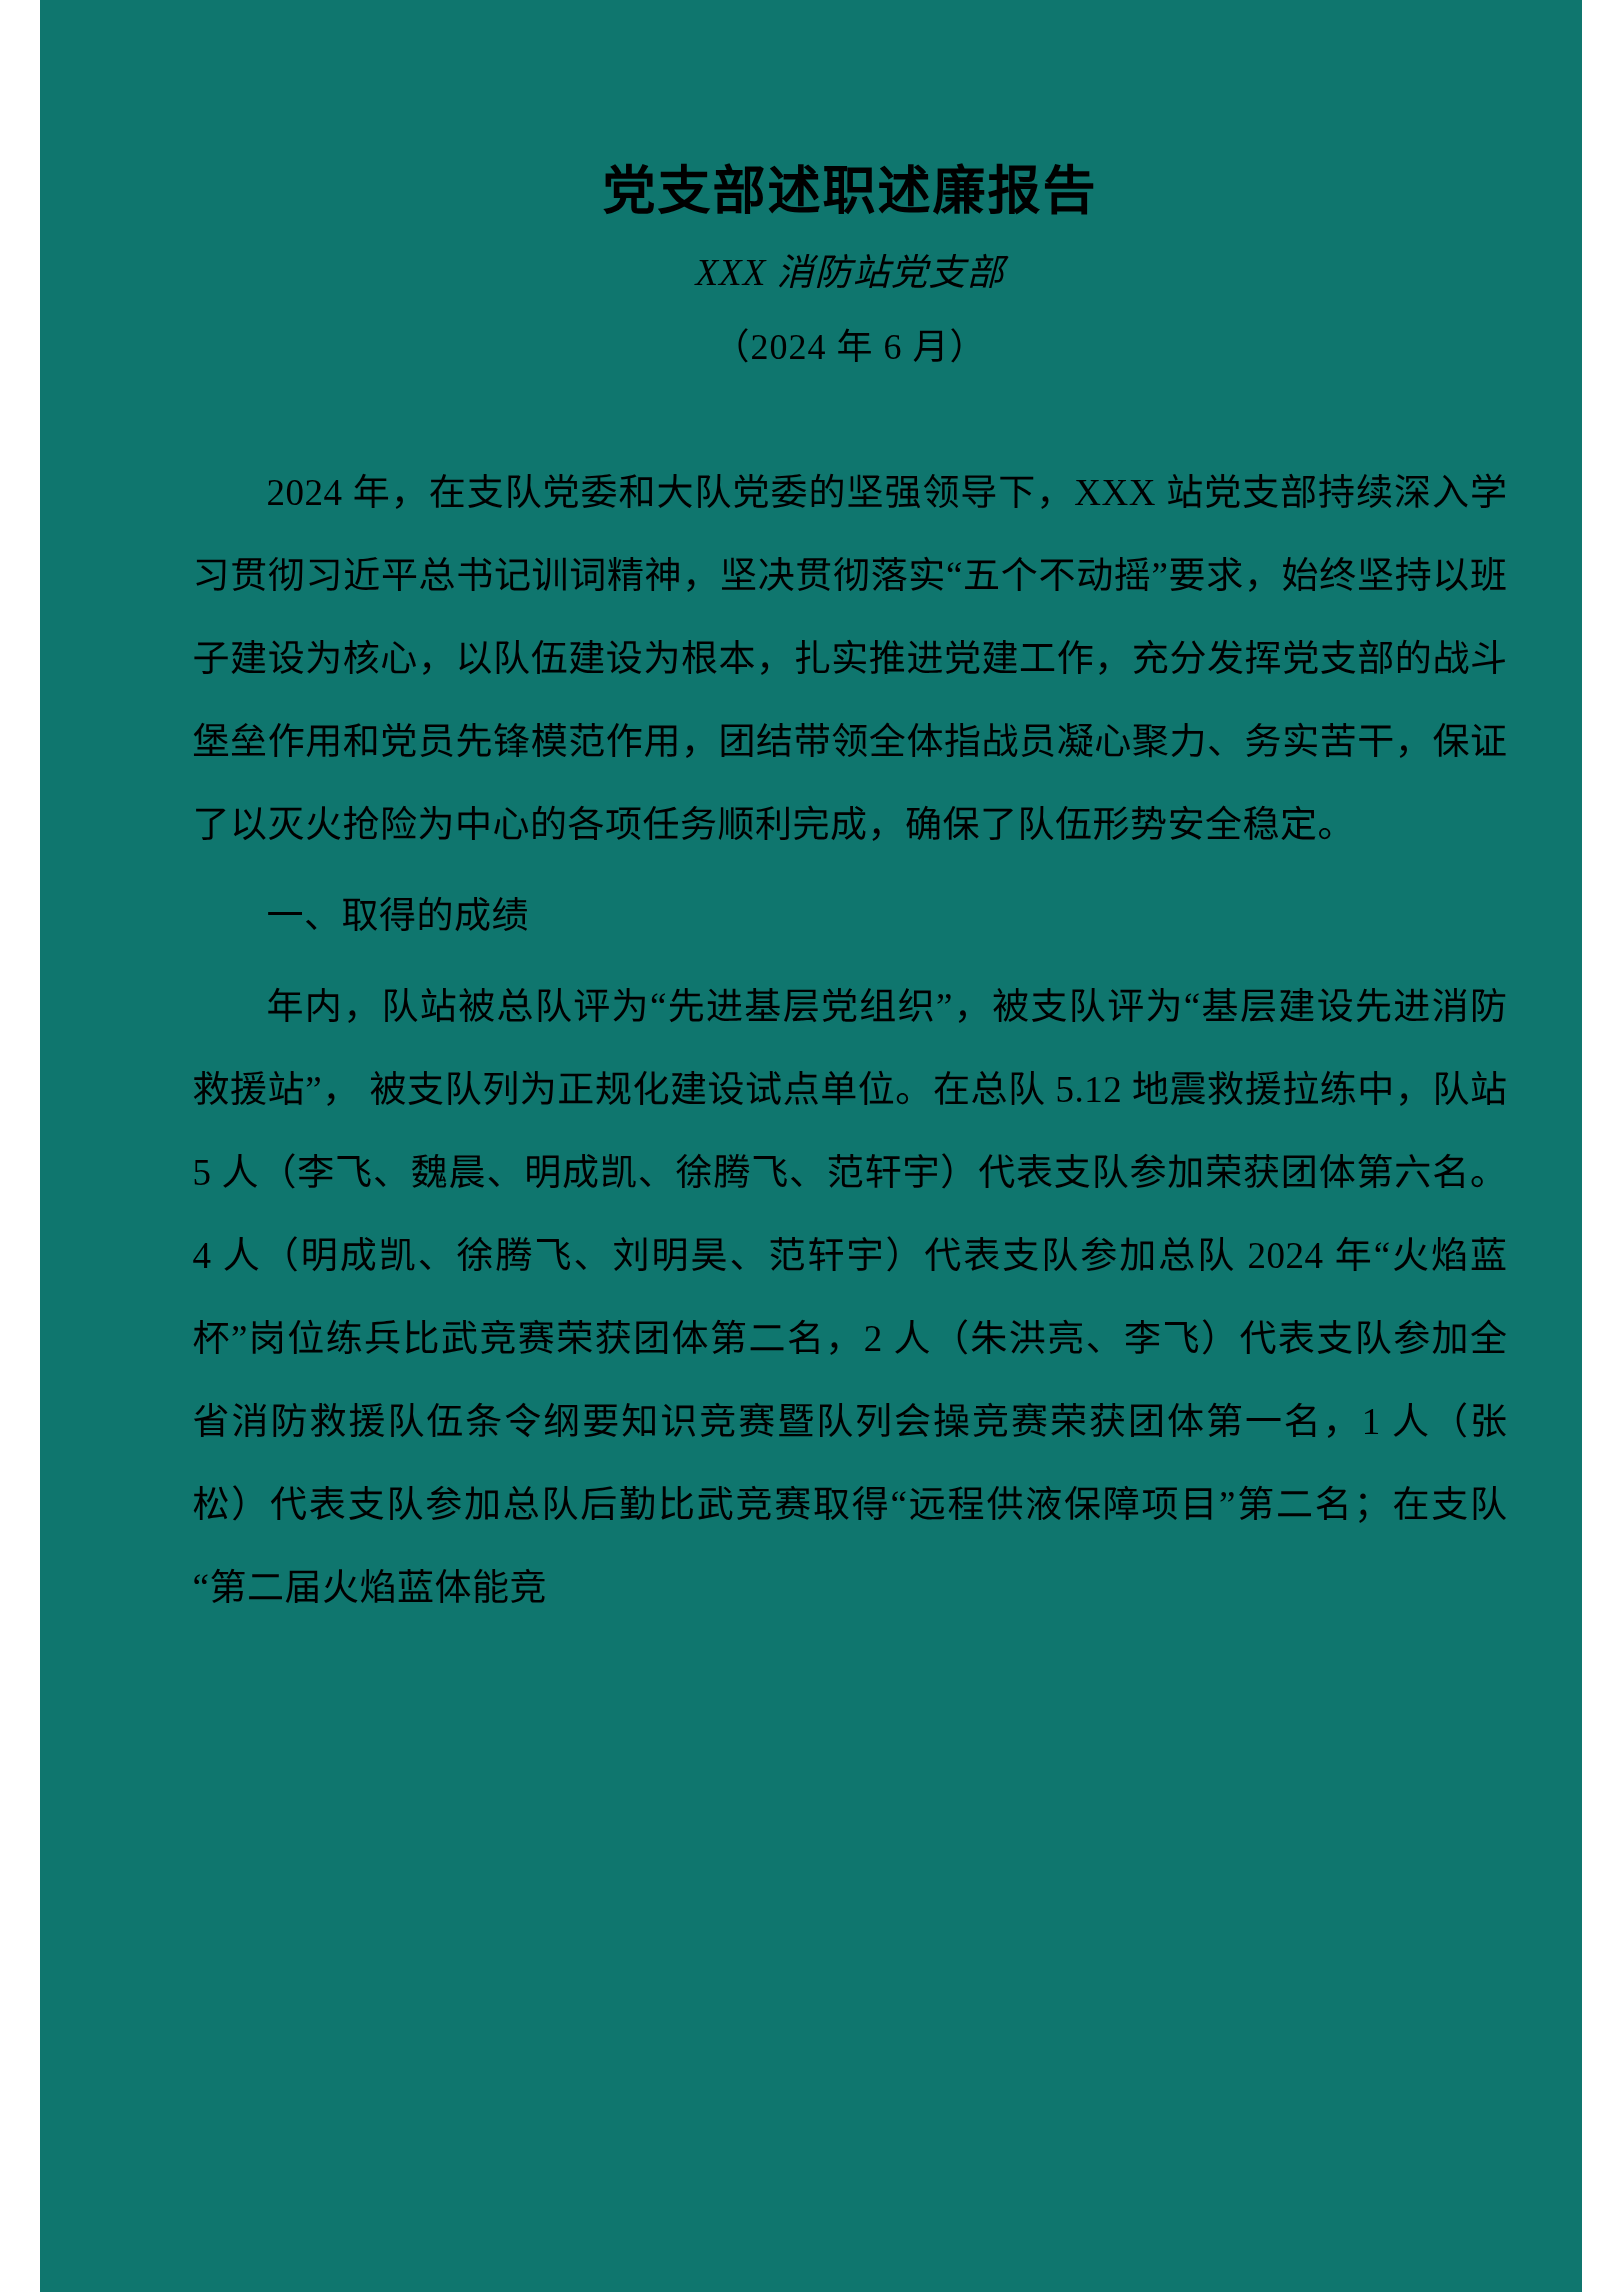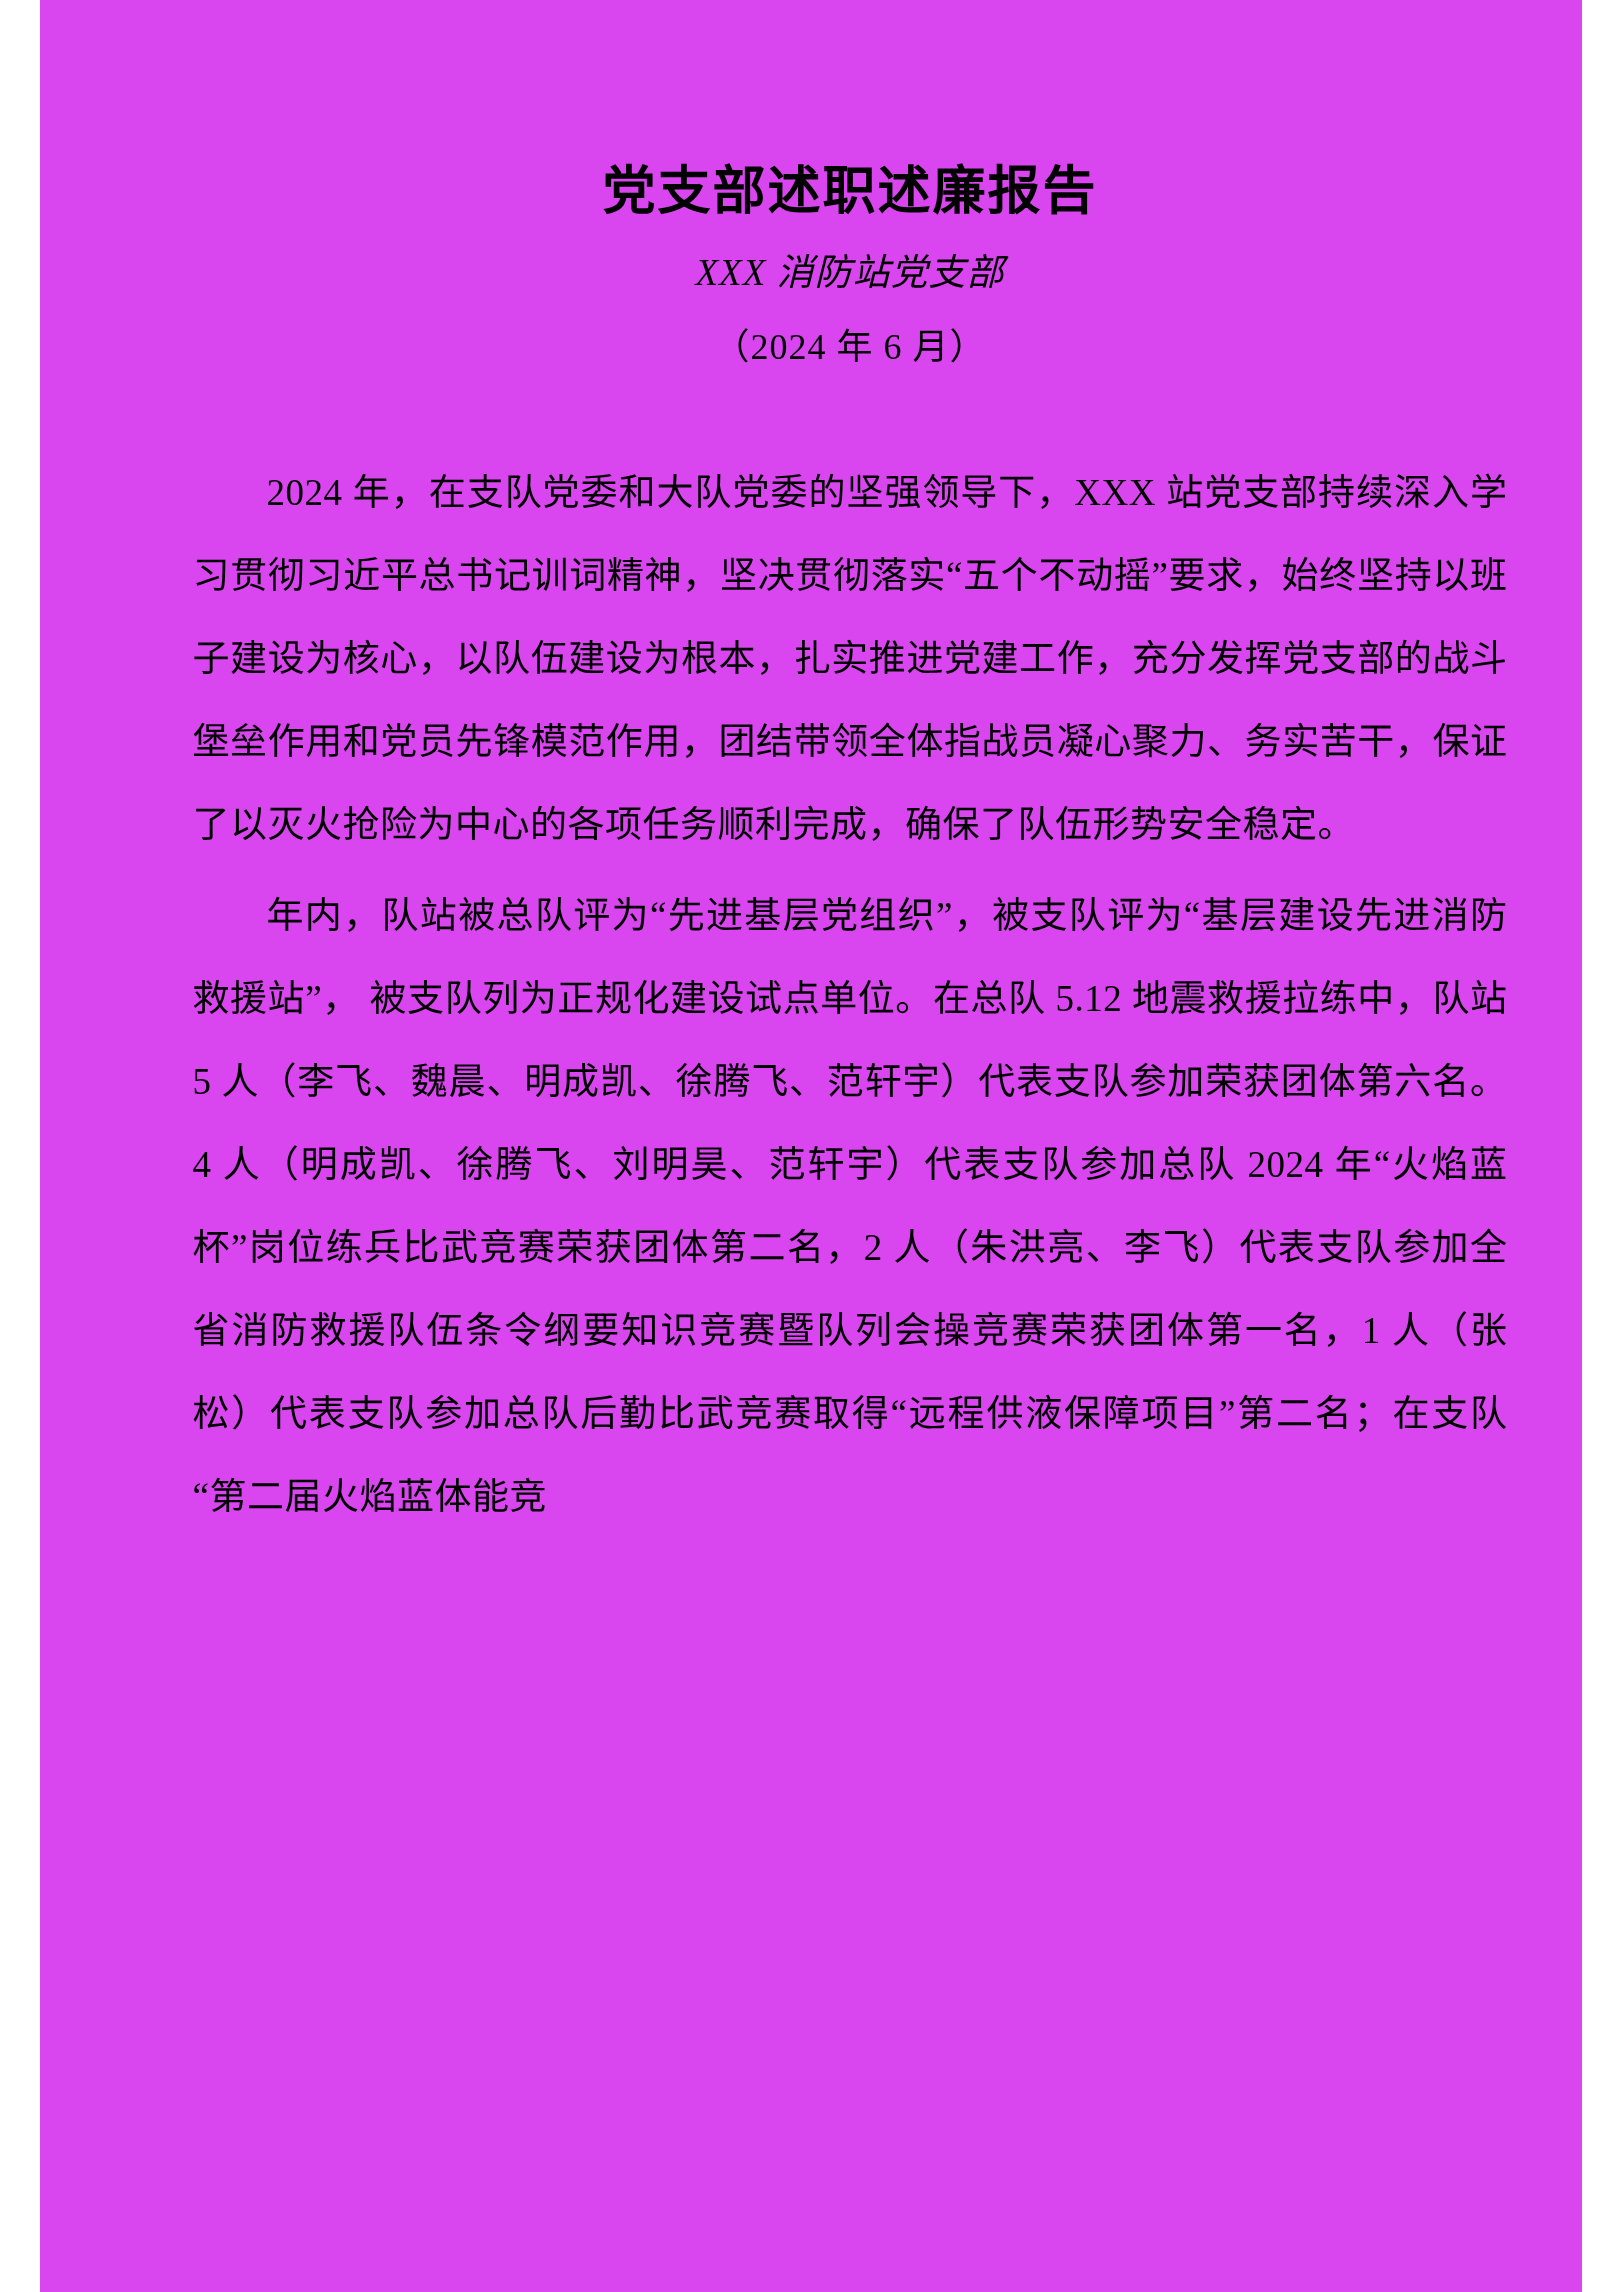--- a/index.html
+++ b/index.html
@@ -10,21 +10,21 @@
   }
   body {
     font-family: "Liberation Sans", "DejaVu Sans", sans-serif;
     color: #000000;
   }
   .page {
     position: relative;
     width: 1542px;
     height: 2293px;
     margin: 0 auto;
-    background: #d946ef;
+    background: #0f766e;
     box-sizing: border-box;
     overflow: hidden;
     padding-left: 30px;
   }
   .content {
     position: absolute;
     left: 145px;
     top: 0;
     width: 1331px;
   }
@@ -98,19 +98,20 @@
     <h1 class="doc-title">党支部述职述廉报告</h1>
 
     <div class="doc-subtitle">XXX 消防站党支部</div>
 
     <div class="doc-date">（2024 年 6 月）</div>
 
     <div class="body-block">
 
       <p class="para">2024 年，在支队党委和大队党委的坚强领导下，XXX 站党支部持续深入学习贯彻习近平总书记训词精神，坚决贯彻落实“五个不动摇”要求，始终坚持以班子建设为核心，以队伍建设为根本，扎实推进党建工作，充分发挥党支部的战斗堡垒作用和党员先锋模范作用，团结带领全体指战员凝心聚力、务实苦干，保证了以灭火抢险为中心的各项任务顺利完成，确保了队伍形势安全稳定。</p>
 
+      <p class="para heading">一、取得的成绩</p>
 
       <p class="para clipped">年内，队站被总队评为“先进基层党组织”，被支队评为“基层建设先进消防救援站”， 被支队列为正规化建设试点单位。在总队 5.12 地震救援拉练中，队站 5 人（李飞、魏晨、明成凯、徐腾飞、范轩宇）代表支队参加荣获团体第六名。4 人（明成凯、徐腾飞、刘明昊、范轩宇）代表支队参加总队 2024 年“火焰蓝杯”岗位练兵比武竞赛荣获团体第二名，2 人（朱洪亮、李飞）代表支队参加全省消防救援队伍条令纲要知识竞赛暨队列会操竞赛荣获团体第一名，1 人（张松）代表支队参加总队后勤比武竞赛取得“远程供液保障项目”第二名；在支队“第二届火焰蓝体能竞</p>
 
     </div>
   </div>
 </div>
 
 
 </body></html>

